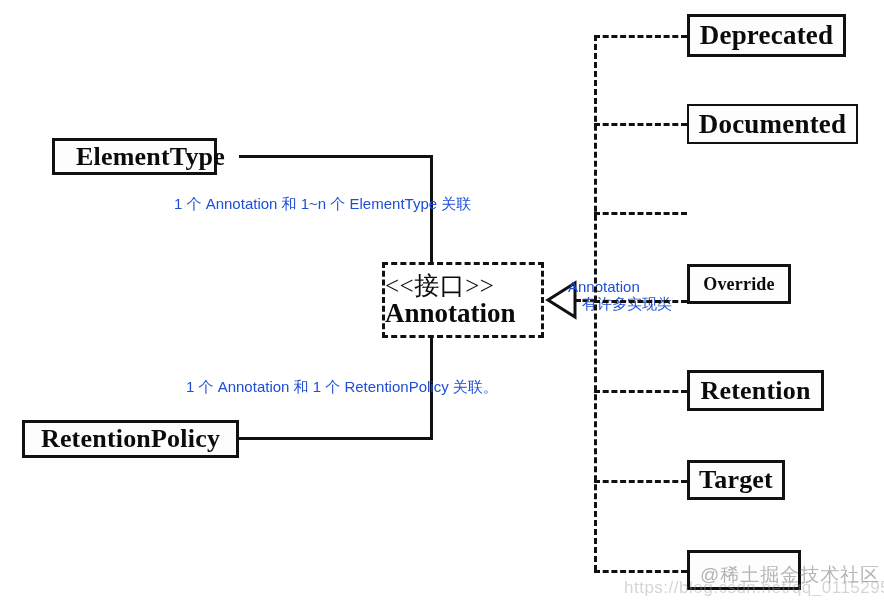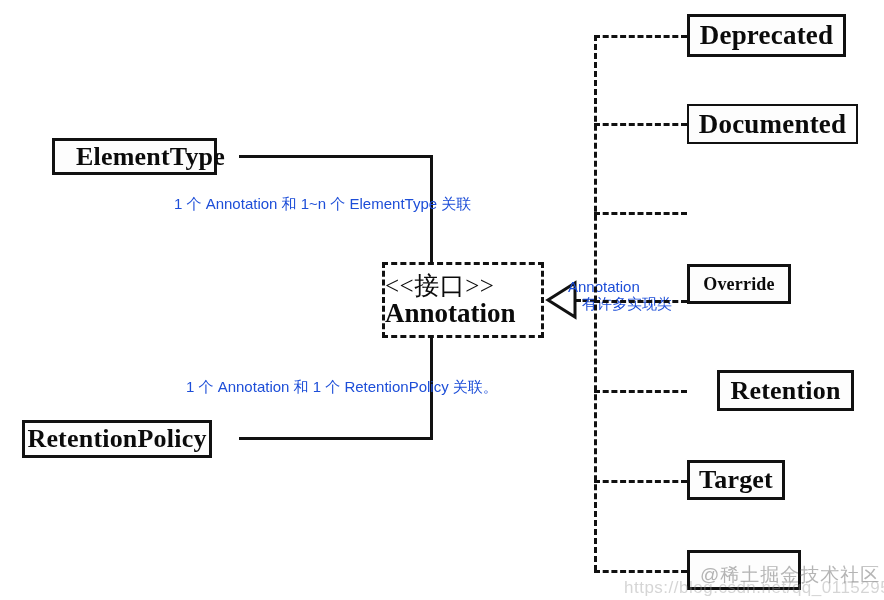--- a/index.html
+++ b/index.html
@@ -121,21 +121,21 @@
 
   <div class="class-box" style="left:52px; top:138px; width:165px; height:37px; font-size:26px;padding-left:32px;">
     <span>ElementType</span>
   </div>
 
   <div class="line-h" style="left:239px; top:155px; width:194px;"></div>
   <div class="line-v" style="left:430px; top:155px; height:120px;"></div>
 
   <div class="red-label" style="left:174px; top:195px;">1 个 Annotation 和 1~n 个 ElementType 关联</div>
 
-  <div class="class-box" style="left:22px; top:420px; width:190px; height:38px; font-size:26px;">
+  <div class="class-box" style="left:22px; top:420px; width:217px; height:38px; font-size:26px;">
     <span>RetentionPolicy</span>
   </div>
 
   <div class="line-h" style="left:239px; top:437px; width:194px;"></div>
   <div class="line-v" style="left:430px; top:335px; height:105px;"></div>
 
   <div class="red-label" style="left:174px; top:378px;margin-left:12px;">1 个 Annotation 和 1 个 RetentionPolicy 关联。</div>
 
   <div class="iface-box" style="left:382px; top:262px; width:162px; height:76px;">
     <span class="iface-stereotype">&lt;&lt;接口&gt;&gt;</span>
@@ -168,21 +168,21 @@
   </div>
 
   <div class="dash-h" style="left:594px; top:212px; width:93px;"></div>
 
   <div class="dash-h" style="left:594px; top:300px; width:93px;"></div>
   <div class="class-box" style="left:687px; top:264px; width:104px; height:40px; font-size:18px;">
     <span>Override</span>
   </div>
 
   <div class="dash-h" style="left:594px; top:390px; width:93px;"></div>
-  <div class="class-box" style="left:687px; top:370px; width:137px; height:41px; font-size:26px;margin-left:30px;">
+  <div class="class-box" style="left:687px; top:370px; width:137px; height:41px; font-size:26px;">
     <span>Retention</span>
   </div>
 
   <div class="dash-h" style="left:594px; top:480px; width:93px;"></div>
   <div class="class-box" style="left:687px; top:460px; width:98px; height:40px; font-size:26px;text-align:right;">
     <span>Target</span>
   </div>
 
   <div class="dash-h" style="left:594px; top:570px; width:93px;"></div>
   <div class="class-box" style="left:687px; top:550px; width:114px; height:40px; font-size:26px;">

